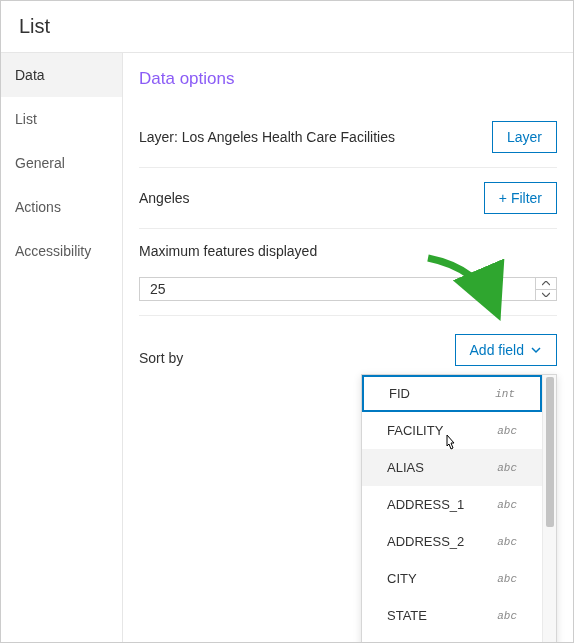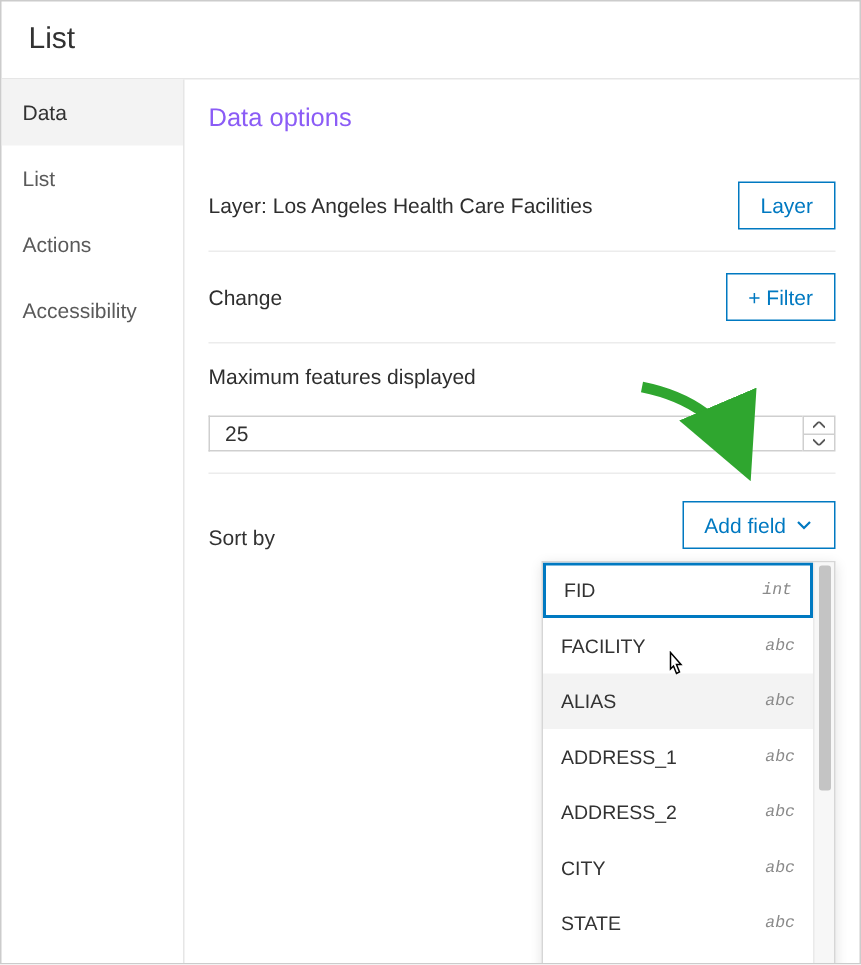--- a/index.html
+++ b/index.html
@@ -141,21 +141,21 @@
     }
     .dd-list {
       flex: 1;
       max-height: 296px;
       overflow: hidden;
     }
     .dd-item {
       display: flex;
       align-items: center;
       justify-content: space-between;
-      padding: 0 12px;
+      padding: 0 25px;
       height: 37px;
       font-size: 13px;
       color: #323232;
       cursor: pointer;
     }
     .dd-item.selected {
       border: 2px solid #0079c1;
       height: 37px;
     }
     .dd-item.hover {
@@ -217,40 +217,43 @@
   <div class="body">
 
     <div class="sidebar">
       <div class="sidebar-item active">
         <span>Data</span>
       </div>
       <div class="sidebar-item">
         <span>List</span>
       </div>
       <div class="sidebar-item">
+        <span>General</span>
+      </div>
+      <div class="sidebar-item">
         <span>Actions</span>
       </div>
       <div class="sidebar-item">
         <span>Accessibility</span>
       </div>
     </div>
 
     <div class="main">
 
       <div class="section-title">Data options</div>
 
       <div class="row">
         <span>Layer: Los Angeles Health Care Facilities</span>
         <button class="btn-outline">
           <span>Layer</span>
         </button>
       </div>
 
       <div class="row">
-        <span>Change</span>
+        <span>Angeles</span>
         <button class="btn-outline">
           <span>+ Filter</span>
         </button>
       </div>
 
       <div class="field-block">
         <div class="field-label">Maximum features displayed</div>
         <div class="stepper">
           <input type="text" value="25" style="">
           <div class="stepper-arrows">

